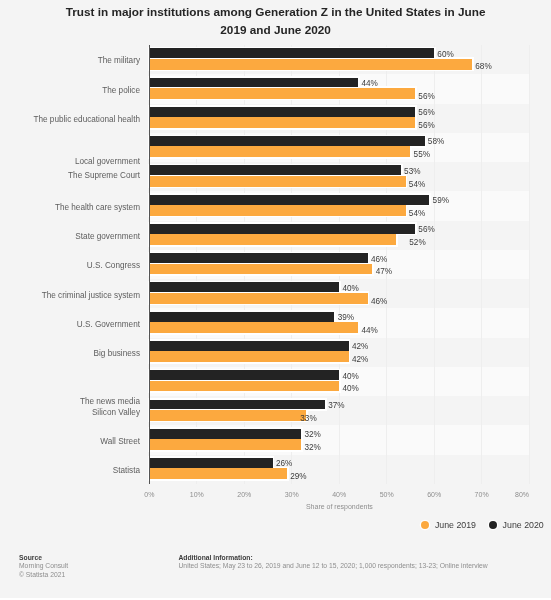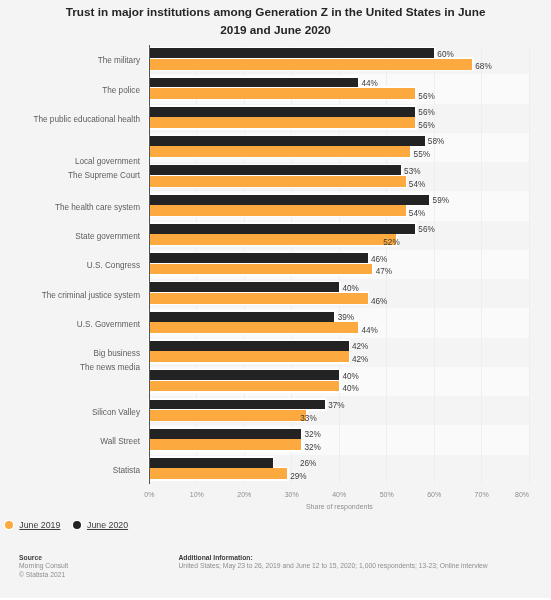--- a/index.html
+++ b/index.html
@@ -24,21 +24,21 @@
     position:absolute;right:411px;text-align:right;
     font-size:8.2px;color:#5d5d5d;white-space:nowrap;line-height:10px;
   }
   .bar{position:absolute;}
   .halo{position:absolute;background:#ffffff;}
   .bar.b2020{background:#232323;}
   .bar.b2019{background:#fca93f;}
   .vallabel{position:absolute;font-size:8.2px;color:#3c3c3c;white-space:nowrap;transform:translateZ(0);}
   .tick{position:absolute;font-size:7px;color:#8e8e8e;text-align:center;}
   #xtitle{position:absolute;left:149.3px;top:502.5px;width:380.2px;text-align:center;font-size:7px;color:#8e8e8e;}
-  #legend{position:absolute;left:-1px;top:520px;width:551px;text-align:left;font-size:8.8px;color:#3c3c3c;text-decoration:underline;}
+  #legend{position:absolute;left:-1px;top:520px;width:551px;text-align:right;font-size:8.8px;color:#3c3c3c;}
   .legdot{display:inline-block;width:8px;height:8px;border-radius:50%;vertical-align:-1px;margin-right:6px;box-shadow:0 0 0 1.3px #ffffff;}
   .legitem{margin:0 6.3px;}
   #footer{position:absolute;left:0;top:548px;width:551px;}
   #bottomstrip{position:absolute;left:0;top:597.5px;width:551px;height:2.5px;background:#ffffff;}
   .fcol{position:absolute;font-size:6.75px;color:#8e8e8e;line-height:8.8px;}
   .fhead{color:#3c3c3c;font-weight:bold;}
 </style>
 </head>
 <body>
 
@@ -118,21 +118,21 @@
     <div class="vallabel" style="left: 254.817px; top: 121.7px; line-height: 9.9px;">53%</div>
     <div class="bar b2019" style="left: 0px; top: 130.7px; width: 256.365px; height: 10.9px;"></div>
     <div class="vallabel" style="left: 259.565px; top: 134.5px; line-height: 10.9px;">54%</div>
     <div class="bar b2020" style="left: 0px; top: 149.667px; width: 280.103px; height: 9.9px;"></div>
     <div class="vallabel" style="left: 283.303px; top: 150.967px; line-height: 9.9px;">59%</div>
     <div class="bar b2019" style="left: 0px; top: 159.967px; width: 256.365px; height: 10.9px;"></div>
     <div class="vallabel" style="left: 259.565px; top: 163.767px; line-height: 10.9px;">54%</div>
     <div class="bar b2020" style="left: 0px; top: 178.933px; width: 265.86px; height: 9.9px;"></div>
     <div class="vallabel" style="left: 269.06px; top: 180.233px; line-height: 9.9px;">56%</div>
     <div class="bar b2019" style="left: 0px; top: 189.233px; width: 246.87px; height: 10.9px;"></div>
-    <div class="vallabel" style="left: 234px; top: 193.033px; line-height: 10.9px;">52%</div>
+    <div class="vallabel" style="left: 260px; top: 193.033px; line-height: 10.9px;">52%</div>
     <div class="bar b2020" style="left: 0px; top: 208.2px; width: 218.385px; height: 9.9px;"></div>
     <div class="vallabel" style="left: 221.585px; top: 209.5px; line-height: 9.9px;">46%</div>
     <div class="bar b2019" style="left: 0px; top: 218.5px; width: 223.132px; height: 10.9px;"></div>
     <div class="vallabel" style="left: 226.333px; top: 222.3px; line-height: 10.9px;">47%</div>
     <div class="bar b2020" style="left: 0px; top: 237.467px; width: 189.9px; height: 9.9px;"></div>
     <div class="vallabel" style="left: 193.1px; top: 238.767px; line-height: 9.9px;">40%</div>
     <div class="bar b2019" style="left: 0px; top: 247.767px; width: 218.385px; height: 10.9px;"></div>
     <div class="vallabel" style="left: 221.585px; top: 251.567px; line-height: 10.9px;">46%</div>
     <div class="bar b2020" style="left: 0px; top: 266.733px; width: 185.153px; height: 9.9px;"></div>
     <div class="vallabel" style="left: 188.352px; top: 268.033px; line-height: 9.9px;">39%</div>
@@ -148,38 +148,38 @@
     <div class="vallabel" style="left: 193.1px; top: 339.367px; line-height: 10.9px;">40%</div>
     <div class="bar b2020" style="left: 0px; top: 354.533px; width: 175.657px; height: 9.9px;"></div>
     <div class="vallabel" style="left: 178.857px; top: 355.833px; line-height: 9.9px;">37%</div>
     <div class="bar b2019" style="left: 0px; top: 364.833px; width: 156.667px; height: 10.9px;"></div>
     <div class="vallabel" style="left: 151px; top: 368.633px; line-height: 10.9px; text-align: right;">33%</div>
     <div class="bar b2020" style="left: 0px; top: 383.8px; width: 151.92px; height: 9.9px;"></div>
     <div class="vallabel" style="left: 155.12px; top: 385.1px; line-height: 9.9px;">32%</div>
     <div class="bar b2019" style="left: 0px; top: 394.1px; width: 151.92px; height: 10.9px;"></div>
     <div class="vallabel" style="left: 155.12px; top: 397.9px; line-height: 10.9px;">32%</div>
     <div class="bar b2020" style="left: 0px; top: 413.067px; width: 123.435px; height: 9.9px;"></div>
-    <div class="vallabel" style="left: 126.635px; top: 414.367px; line-height: 9.9px; margin-left: 24px;">26%</div>
+    <div class="vallabel" style="left: 126.635px; top: 414.367px; line-height: 9.9px;">26%</div>
     <div class="bar b2019" style="left: 0px; top: 423.367px; width: 137.678px; height: 10.9px;"></div>
     <div class="vallabel" style="left: 140.877px; top: 427.167px; line-height: 10.9px;">29%</div>
   </div>
 <div id="yaxis"></div>
 <div id="labels">
     <div class="rowlabel" style="top: 56.4333px;">The military</div>
     <div class="rowlabel" style="top: 85.7px;">The police</div>
     <div class="rowlabel" style="top: 114.967px;">The public educational health</div>
     <div class="rowlabel" style="top: 157px;">Local government</div>
     <div class="rowlabel" style="top: 171px;">The Supreme Court</div>
     <div class="rowlabel" style="top: 202.767px;">The health care system</div>
     <div class="rowlabel" style="top: 232.033px;">State government</div>
     <div class="rowlabel" style="top: 261.3px;">U.S. Congress</div>
     <div class="rowlabel" style="top: 290.567px;">The criminal justice system</div>
     <div class="rowlabel" style="top: 319.833px;">U.S. Government</div>
     <div class="rowlabel" style="top: 349.1px;">Big business</div>
-    <div class="rowlabel" style="top: 363px; margin-left: 45px;">The news media</div>
+    <div class="rowlabel" style="top: 397px; margin-left: 45px;">The news media</div>
     <div class="rowlabel" style="top: 407.633px;">Silicon Valley</div>
     <div class="rowlabel" style="top: 436.9px;">Wall Street</div>
     <div class="rowlabel" style="top: 466.167px;">Statista</div>
   </div>
 <div id="ticks">
     <div class="tick" style="left: 119.3px; width: 60px; top: 490.5px;">0%</div>
     <div class="tick" style="left: 166.775px; width: 60px; top: 490.5px;">10%</div>
     <div class="tick" style="left: 214.25px; width: 60px; top: 490.5px;">20%</div>
     <div class="tick" style="left: 261.725px; width: 60px; top: 490.5px;">30%</div>
     <div class="tick" style="left: 309.2px; width: 60px; top: 490.5px;">40%</div>

